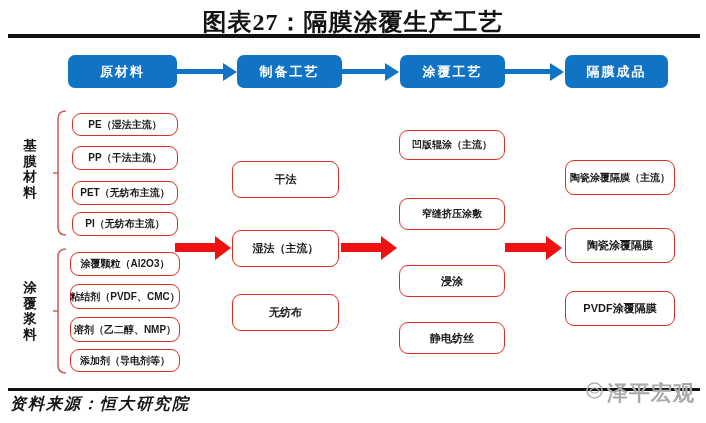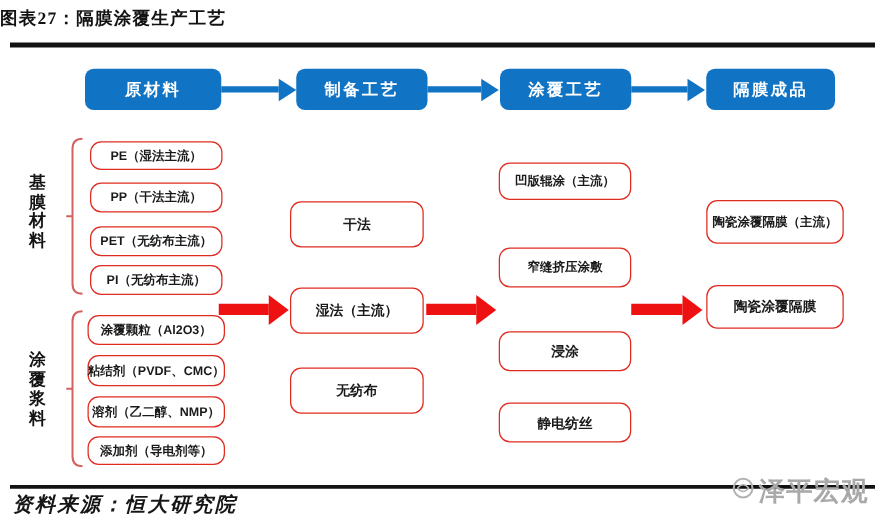--- a/index.html
+++ b/index.html
@@ -2,23 +2,23 @@
 <html><head>
 <meta charset="utf-8">
 <style>
   html,body{margin:0;padding:0;background:#ffffff;}
   #stage{
     position:relative;width:706px;height:423px;background:#fff;overflow:hidden;
     font-family:"Liberation Sans","DejaVu Sans",sans-serif;color:#111;
   }
   
   .title{
-    position:absolute;left:0;top:6px;width:706px;
+    position:absolute;left:0;top:6px;width:706px;text-align:center;
     font-family:"Liberation Serif","DejaVu Serif",serif;
-    font-size:14px;font-weight:bold;letter-spacing:1px;color:#121212;
+    font-size:24px;font-weight:bold;letter-spacing:1px;color:#121212;
   }
   .rule{position:absolute;background:#121212;}
   
   .bluebox{
     position:absolute;height:33px;background:#1173c3;border-radius:7px;
     color:#fff;font-size:13px;font-weight:bold;letter-spacing:2px;
     display:flex;align-items:center;justify-content:center;
   }
   .h-arrow{position:absolute;height:5px;background:#1173c3;}
   .h-arrow::after{
@@ -101,20 +101,21 @@
   <div class="rbox mid" style="left:232px;top:230px;width:105px;height:35px;">湿法（主流）</div>
   <div class="rbox mid" style="left:232px;top:294px;width:105px;height:35px;">无纺布</div>
 
   <div class="rbox small" style="left:399px;top:130px;width:104px;height:28px;text-align:right;">凹版辊涂（主流）</div>
   <div class="rbox mid" style="left:399px;top:265px;width:104px;height:30px;">浸涂</div>
   <div class="rbox small" style="left:399px;top:198px;width:104px;height:30px;">窄缝挤压涂敷</div>
   <div class="rbox mid" style="left:399px;top:322px;width:104px;height:30px;">静电纺丝</div>
 
   <div class="rbox small" style="left:565px;top:160px;width:108px;height:33px;">陶瓷涂覆隔膜（主流）</div>
   <div class="rbox mid" style="left:565px;top:228px;width:108px;height:33px;">陶瓷涂覆隔膜</div>
+  <div class="rbox mid" style="left:565px;top:291px;width:108px;height:33px;">PVDF涂覆隔膜</div>
 
   <div class="rule" style="left:8px;top:388px;width:692px;height:2.5px;"></div>
   <div class="source">资料来源：恒大研究院</div>
 
   <svg class="wm-icon" width="19" height="19" viewBox="0 0 19 19">
     <circle cx="9.5" cy="9.5" r="7.5" stroke="#b3b3b3" stroke-width="1.6" fill="none"></circle>
     <path d="M5 9.5 Q9.5 4 14 9.5 Q9.5 15 5 9.5" stroke="#b3b3b3" stroke-width="1.2" fill="none"></path>
   </svg>
   <div class="wm-text">泽平宏观</div>
 

